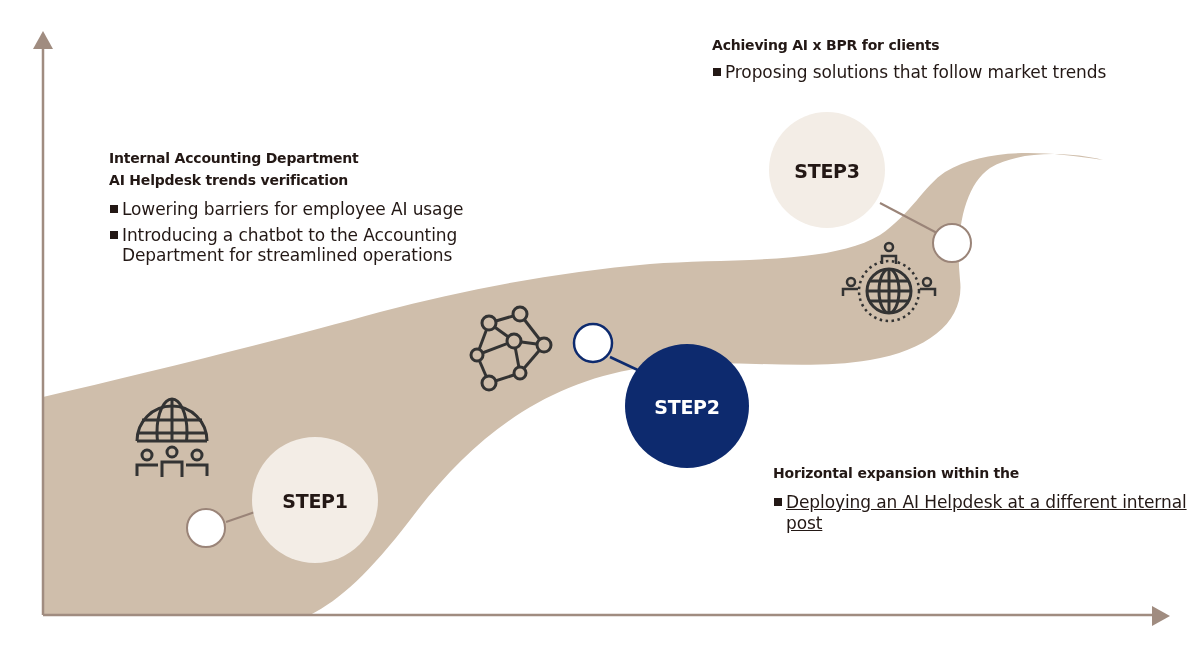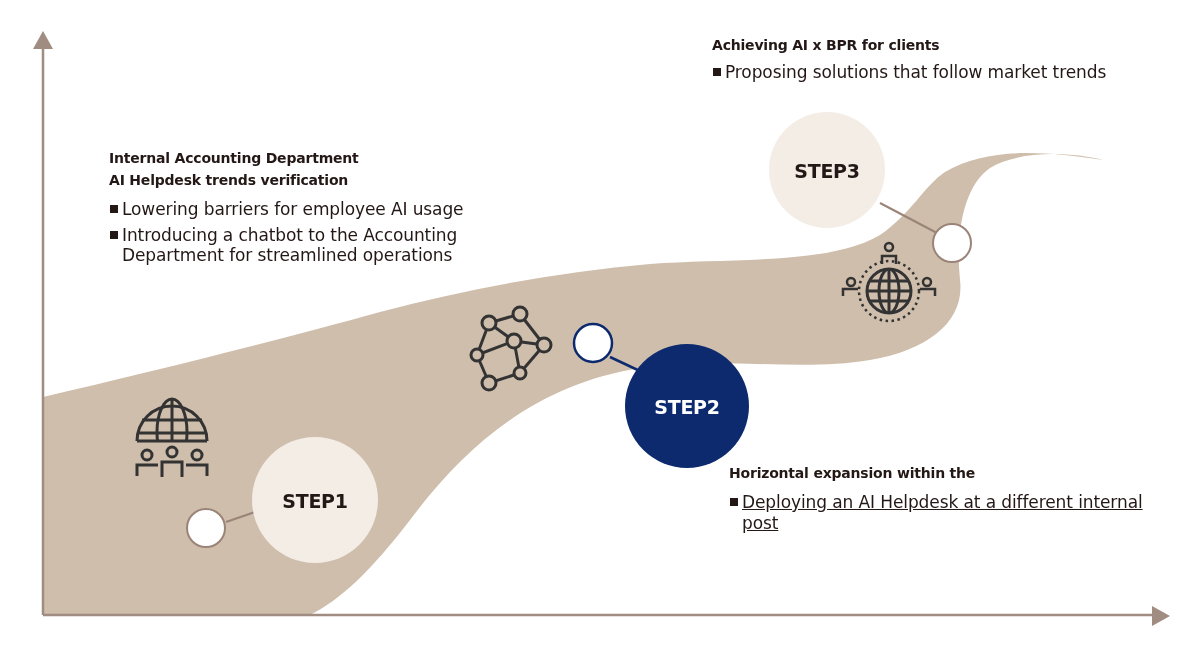--- a/index.html
+++ b/index.html
@@ -110,21 +110,21 @@
   <h3 class="heading">
     <span>Internal Accounting Department</span><br>
     <span>AI Helpdesk trends verification</span>
   </h3>
   <ul class="bullets" style="width:400px;">
     <li>Lowering barriers for employee AI usage</li>
     <li>Introducing a chatbot to the Accounting Department for streamlined operations</li>
   </ul>
 </div>
 
-<div class="text-block" style="left:729px; top:462px; width:420px;">
+<div class="text-block" style="left:773px; top:462px; width:420px;">
   <h3 class="heading">
     <span>Horizontal expansion within the</span><br>
   </h3>
   <ul class="bullets" style="width:418px;text-decoration:underline;">
     <li>Deploying an AI Helpdesk at a different internal post</li>
   </ul>
 </div>
 
 <div class="text-block" style="left:712px; top:34px; width:470px;">
   <h3 class="heading">

